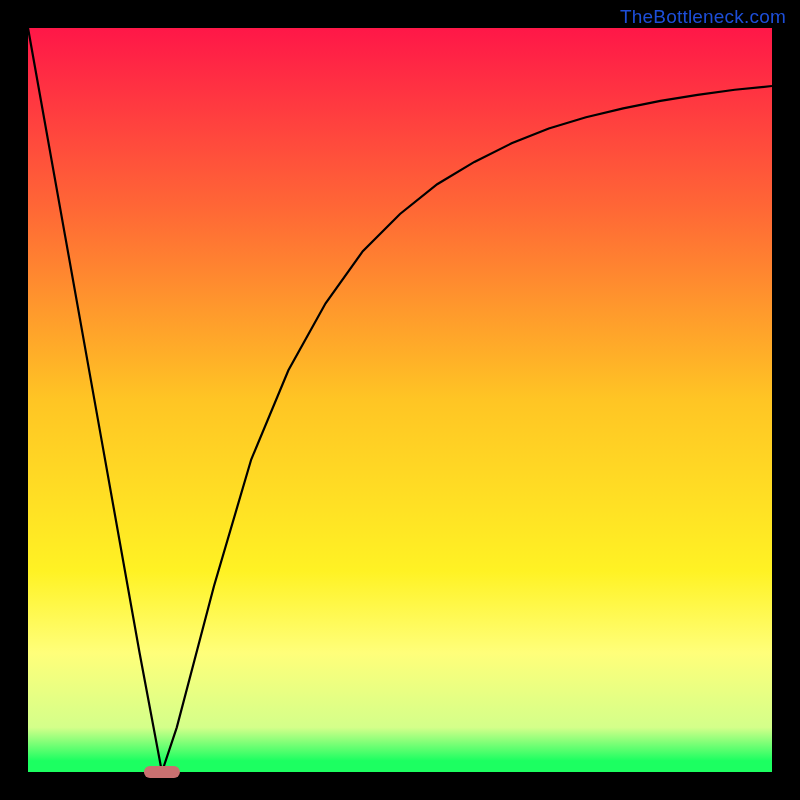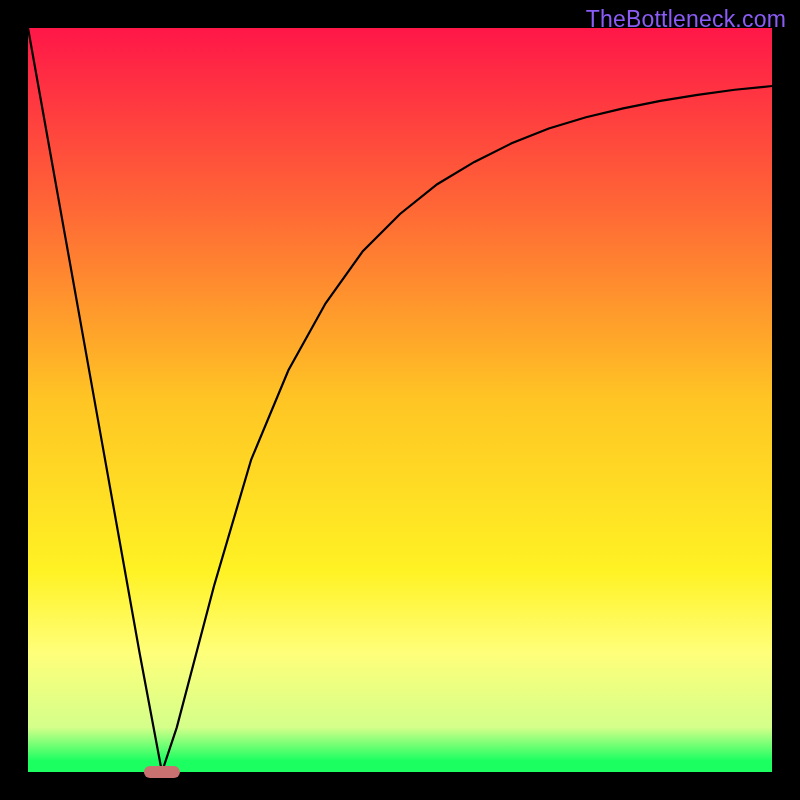--- a/index.html
+++ b/index.html
@@ -10,22 +10,22 @@
   }
   .wrapper {
     width: 800px;
     height: 800px;
     position: relative;
   }
   .watermark {
     position: absolute;
     top: 6px;
     right: 14px;
-    font-size: 23px;
-    color: #8b5cf6;
+    font-size: 19px;
+    color: #1d4ed8;
     font-weight: 400;
     letter-spacing: 0.2px;
     z-index: 5;
     margin-left: 28px;
   }
   svg {
     display: block;
   }
 </style>
 </head>

